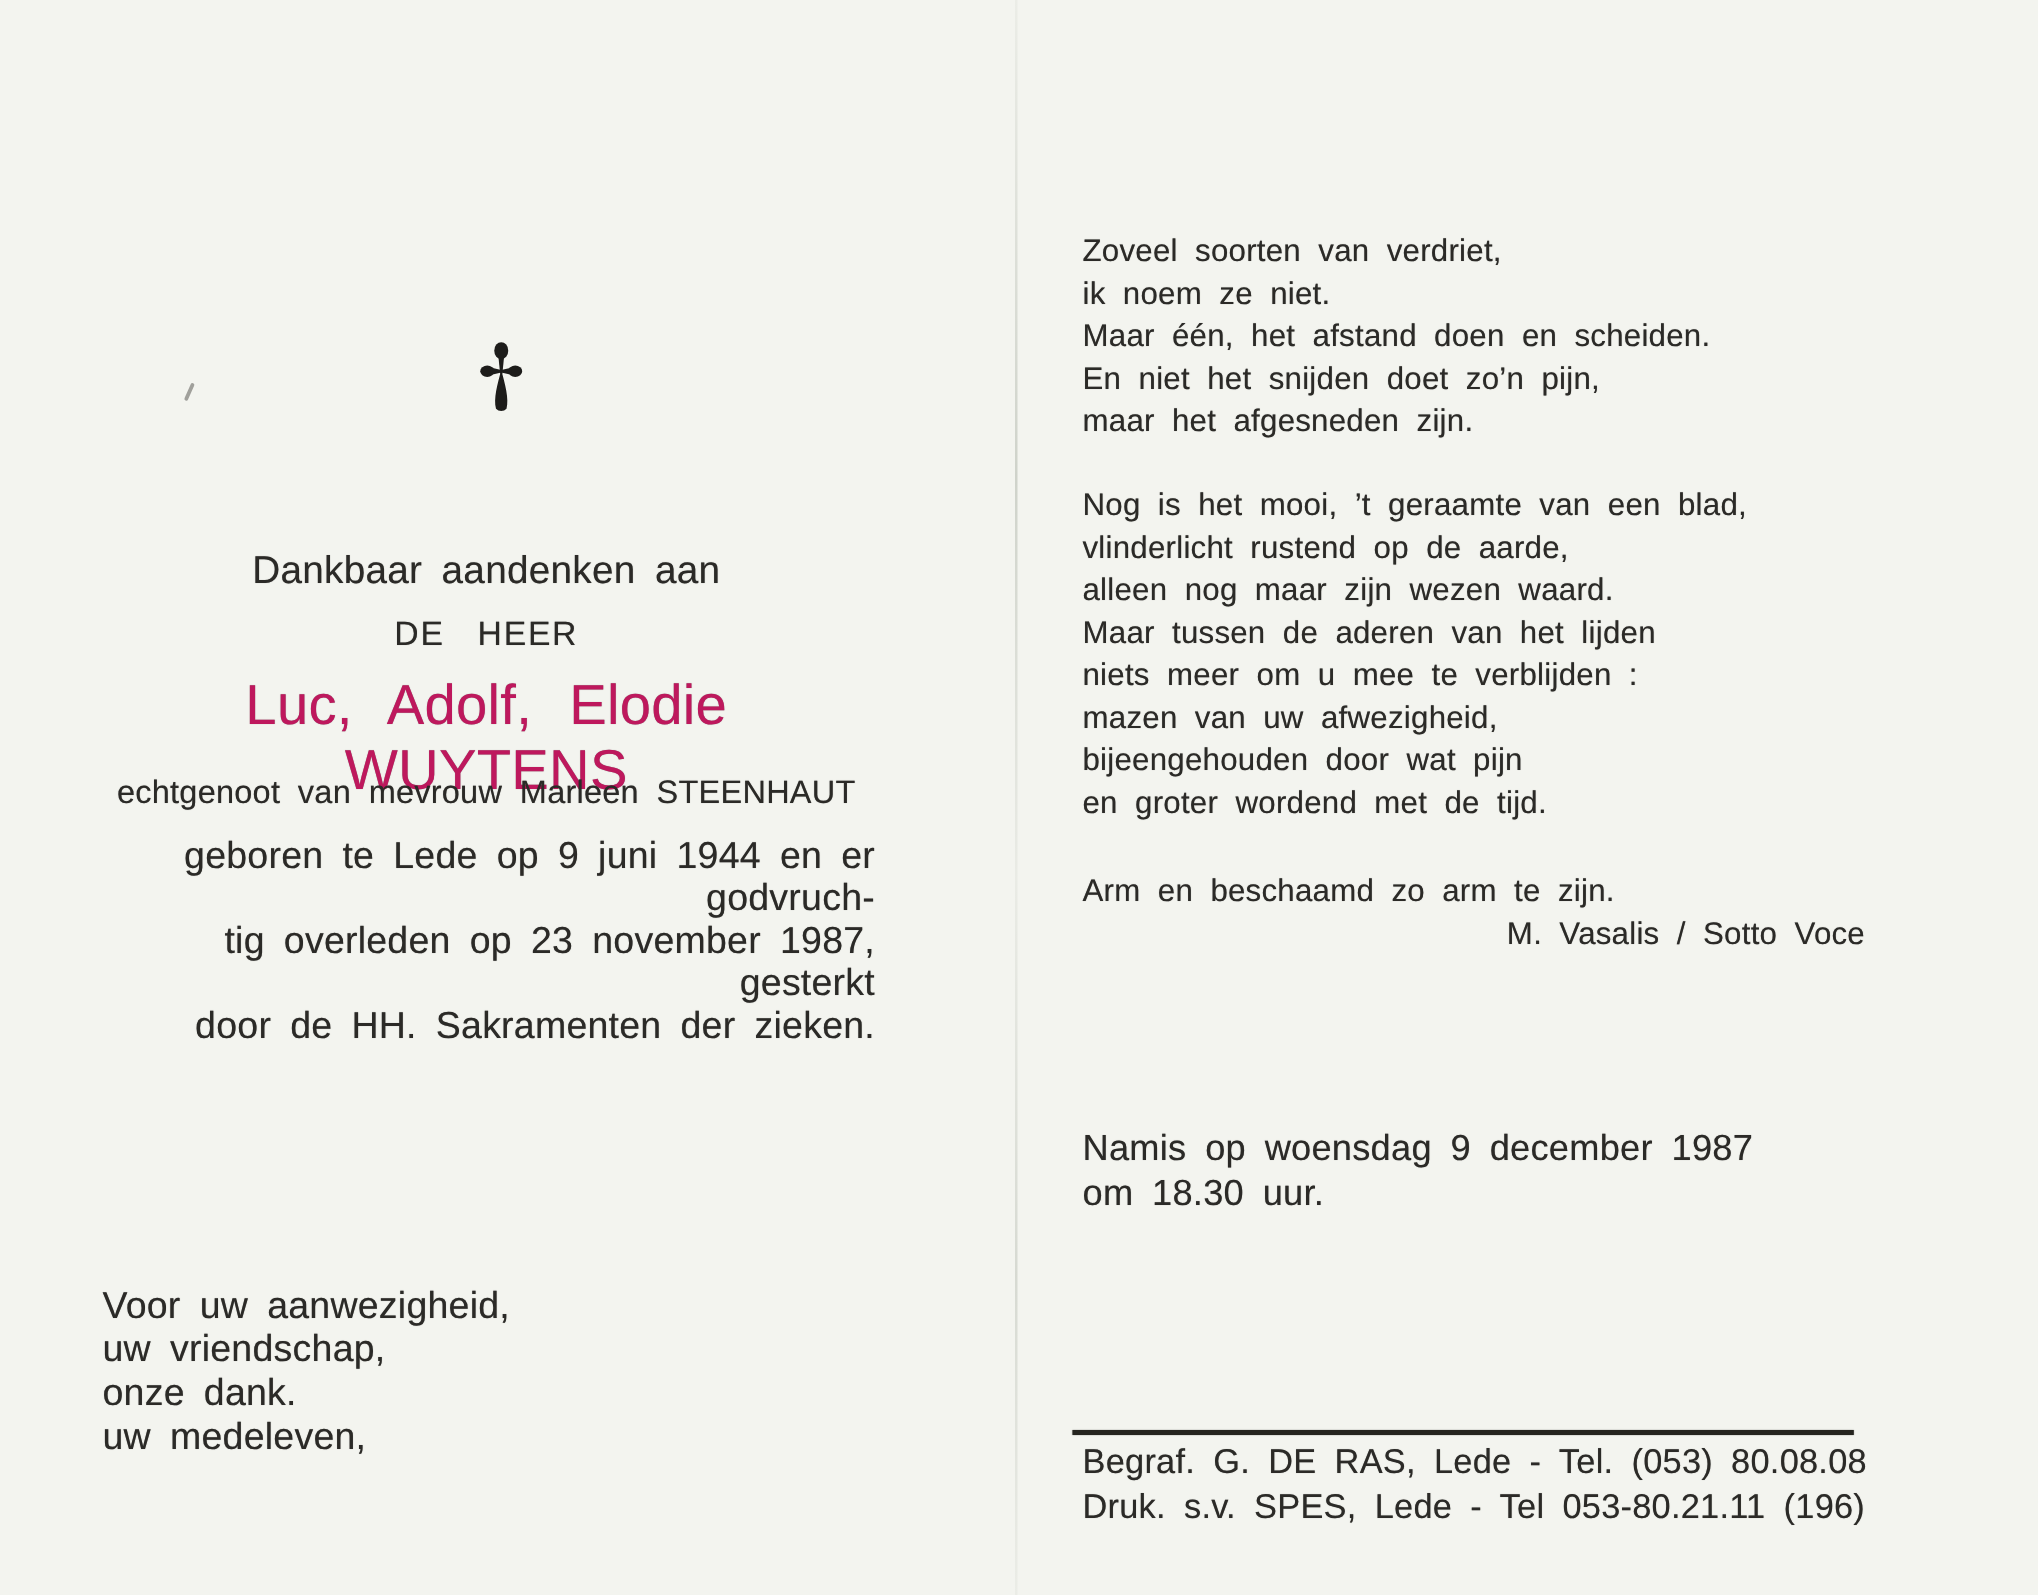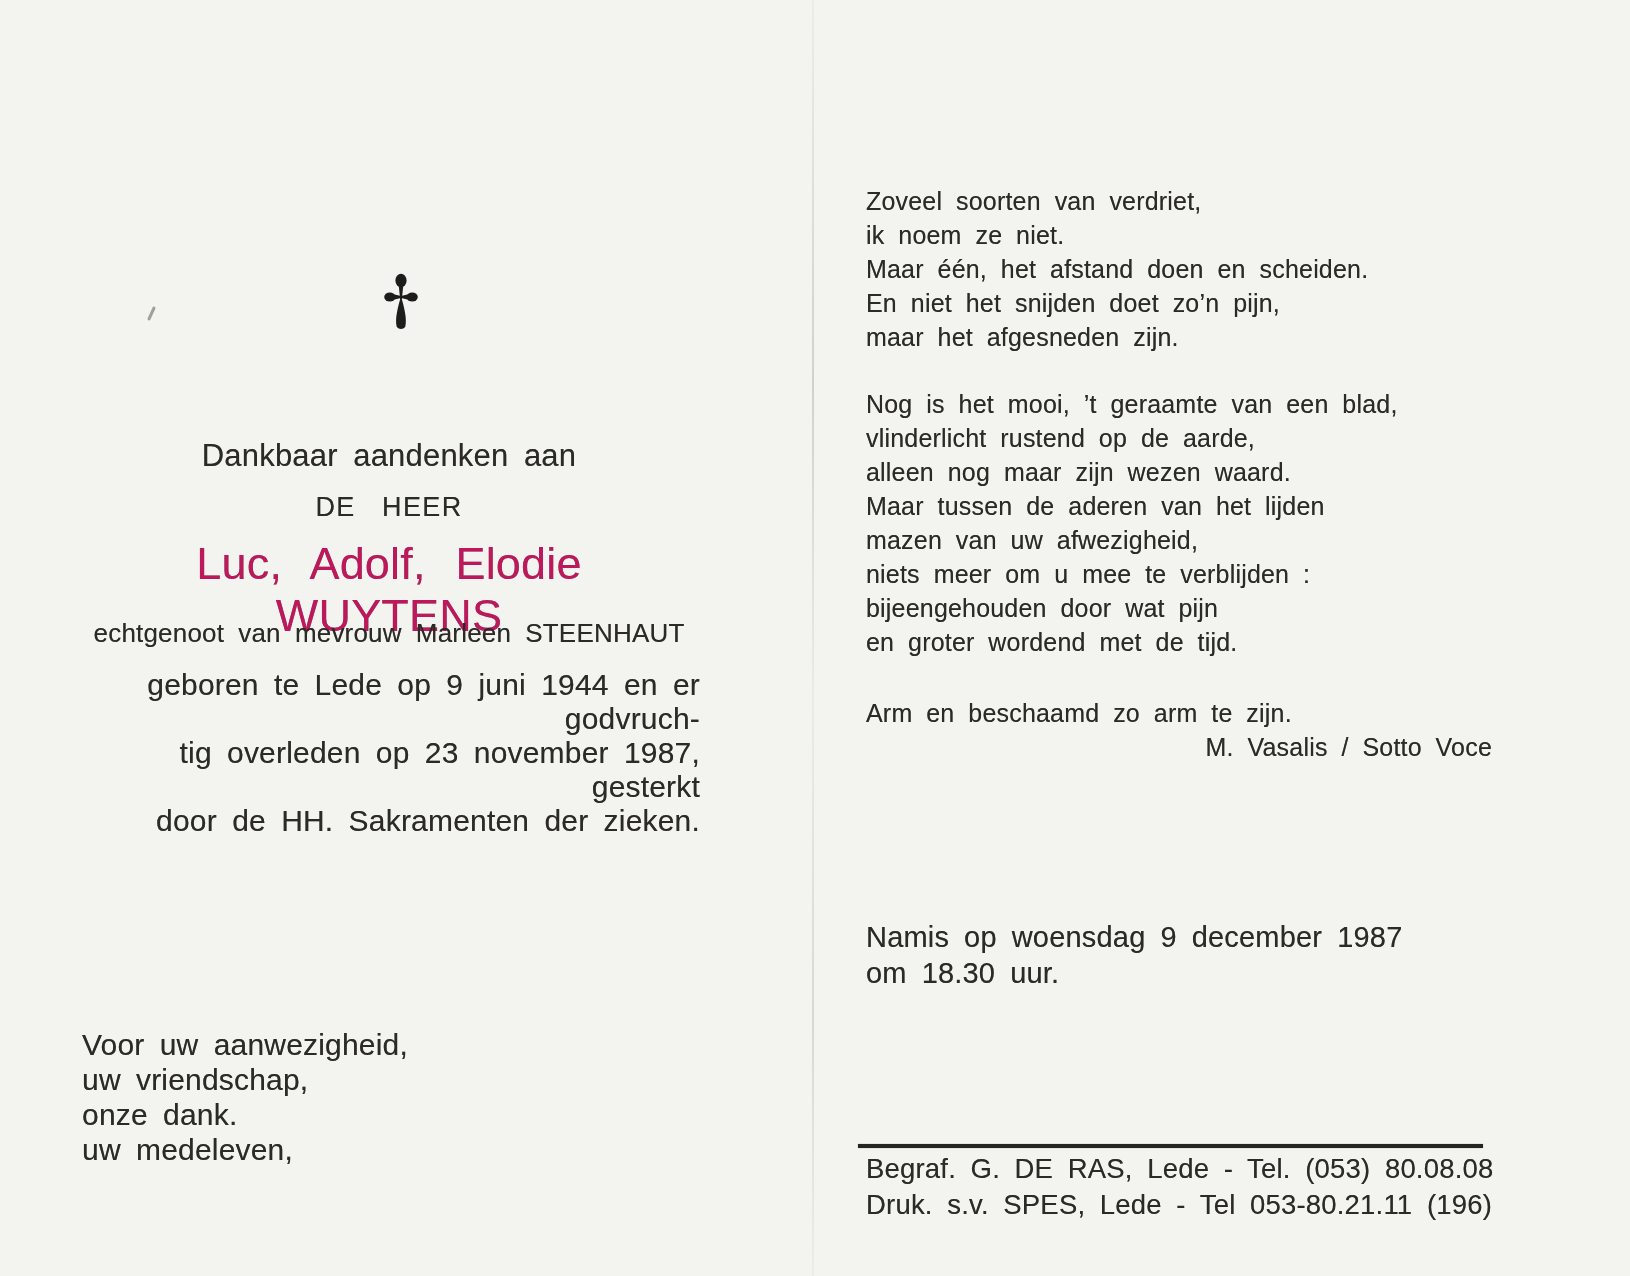--- a/index.html
+++ b/index.html
@@ -124,21 +124,20 @@
   .poem-attribution {
     text-align: right;
     padding-right: 30px;
   }
   .mass {
     position: absolute;
     top: 902px;
     width: 100%;
     font-size: 29px;
     line-height: 35.5px;
-    margin-top: 18px;
   }
   .rule {
     position: absolute;
     left: -8px;
     top: 1144px;
     width: 625px;
     height: 4px;
     background: #25241f;
     box-shadow: 0 0 1px rgba(37,36,31,0.7);
   }
@@ -205,22 +204,22 @@
         <div>ik noem ze niet.</div>
         <div>Maar één, het afstand doen en scheiden.</div>
         <div>En niet het snijden doet zo’n pijn,</div>
         <div>maar het afgesneden zijn.</div>
       </div>
       <div class="stanza2">
         <div>Nog is het mooi, ’t geraamte van een blad,</div>
         <div>vlinderlicht rustend op de aarde,</div>
         <div>alleen nog maar zijn wezen waard.</div>
         <div>Maar tussen de aderen van het lijden</div>
+        <div>niets meer om u mee te verblijden :</div>
         <div>mazen van uw afwezigheid,</div>
-        <div>niets meer om u mee te verblijden :</div>
         <div>bijeengehouden door wat pijn</div>
         <div>en groter wordend met de tijd.</div>
       </div>
       <div class="poem-closing">Arm en beschaamd zo arm te zijn.</div>
       <div class="poem-attribution">M. Vasalis / Sotto Voce</div>
     </div>
 
     <div class="mass">
       <div>Namis op woensdag 9 december 1987</div>
       <div>om 18.30 uur.</div>

